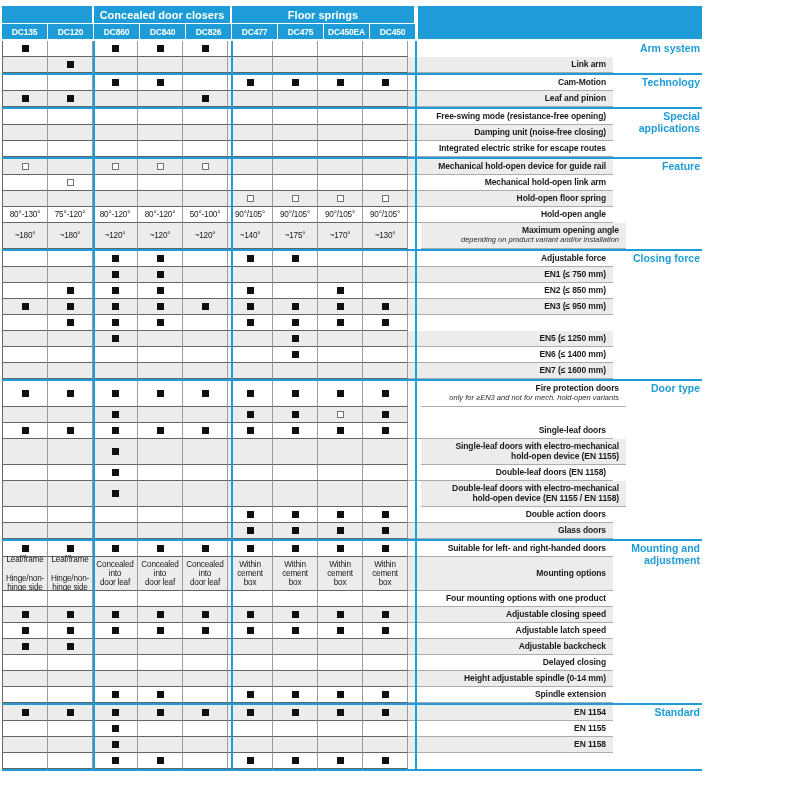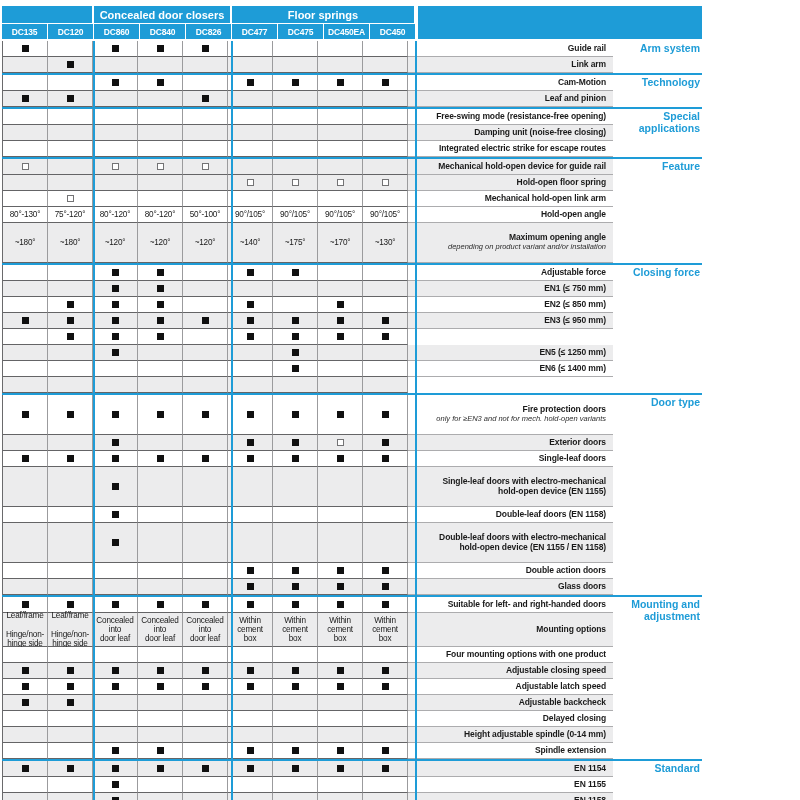--- a/index.html
+++ b/index.html
@@ -24,21 +24,21 @@
   .hcols{display:flex;height:15px;margin-top:1px;}
   .hcol{width:45px;margin-right:1px;background:var(--cyan);color:#fff;font-weight:bold;
         font-size:8.5px;display:flex;align-items:center;justify-content:center;letter-spacing:-0.2px;}
   .hblock{position:absolute;left:416px;top:0;width:284px;height:33px;background:var(--cyan);}
 
   
   .tbody{position:relative;border-bottom:2px solid var(--cyan);}
   .section{position:relative;}
   .section + .section{border-top:2px solid var(--cyan);}
   .row{display:flex;height:16px;}
-  .row.tall{height:40px;}
+  .row.tall{height:26px;gap:13px;}
   .row.xtall{height:34px;}
   .cells{display:flex;height:100%;border-left:1px solid #6a6a6c;}
   .cell{width:45px;height:100%;border-right:1px solid var(--grid-v);border-bottom:1px solid var(--grid-h);
         display:flex;align-items:center;justify-content:center;background:#fff;
         font-size:8.2px;line-height:1.12;text-align:center;white-space:pre-line;letter-spacing:-0.2px;}
   .rlabel{width:205px;height:100%;border-bottom:1px solid var(--label-line);background:#fff;
           display:flex;flex-direction:column;justify-content:center;text-align:right;padding-right:7px;}
   .row.odd .cell,.row.odd .rlabel{background:var(--zebra);}
   .l1{font-weight:bold;font-size:8.5px;line-height:1.15;white-space:pre-line;letter-spacing:-0.1px;}
   .l1.nowrap{white-space:nowrap;}
@@ -83,23 +83,20 @@
               <div class="cell"><div class="sq"></div></div>
               <div class="cell"></div>
               <div class="cell"><div class="sq"></div></div>
               <div class="cell"><div class="sq"></div></div>
               <div class="cell"><div class="sq"></div></div>
               <div class="cell"></div>
               <div class="cell"></div>
               <div class="cell"></div>
               <div class="cell"></div>
             </div>
-            <div class="rlabel">
-              <div class="l1 nowrap">Guide rail</div>
-            </div>
           </div>
           <div class="row odd">
             <div class="cells">
               <div class="cell"></div>
               <div class="cell"><div class="sq"></div></div>
               <div class="cell"></div>
               <div class="cell"></div>
               <div class="cell"></div>
               <div class="cell"></div>
               <div class="cell"></div>
@@ -208,50 +205,50 @@
               <div class="cell"><div class="sq open"></div></div>
               <div class="cell"></div>
               <div class="cell"></div>
               <div class="cell"></div>
               <div class="cell"></div>
             </div>
             <div class="rlabel">
               <div class="l1 nowrap">Mechanical hold-open device for guide rail</div>
             </div>
           </div>
+          <div class="row">
+            <div class="cells">
+              <div class="cell"></div>
+              <div class="cell"><div class="sq open"></div></div>
+              <div class="cell"></div>
+              <div class="cell"></div>
+              <div class="cell"></div>
+              <div class="cell"></div>
+              <div class="cell"></div>
+              <div class="cell"></div>
+              <div class="cell"></div>
+            </div>
+            <div class="rlabel">
+              <div class="l1 nowrap">Mechanical hold-open link arm</div>
+            </div>
+          </div>
           <div class="row odd">
             <div class="cells">
               <div class="cell"></div>
               <div class="cell"></div>
               <div class="cell"></div>
               <div class="cell"></div>
               <div class="cell"></div>
               <div class="cell"><div class="sq open"></div></div>
               <div class="cell"><div class="sq open"></div></div>
               <div class="cell"><div class="sq open"></div></div>
               <div class="cell"><div class="sq open"></div></div>
             </div>
             <div class="rlabel">
               <div class="l1 nowrap">Hold-open floor spring</div>
-            </div>
-          </div>
-          <div class="row">
-            <div class="cells">
-              <div class="cell"></div>
-              <div class="cell"><div class="sq open"></div></div>
-              <div class="cell"></div>
-              <div class="cell"></div>
-              <div class="cell"></div>
-              <div class="cell"></div>
-              <div class="cell"></div>
-              <div class="cell"></div>
-              <div class="cell"></div>
-            </div>
-            <div class="rlabel">
-              <div class="l1 nowrap">Mechanical hold-open link arm</div>
             </div>
           </div>
           <div class="row">
             <div class="cells">
               <div class="cell">80°-130°</div>
               <div class="cell">75°-120°</div>
               <div class="cell">80°-120°</div>
               <div class="cell">80°-120°</div>
               <div class="cell">50°-100°</div>
               <div class="cell">90°/105°</div>
@@ -397,20 +394,23 @@
               <div class="cell"></div>
               <div class="cell"></div>
               <div class="cell"></div>
               <div class="cell"></div>
               <div class="cell"></div>
               <div class="cell"></div>
               <div class="cell"></div>
               <div class="cell"></div>
               <div class="cell"></div>
             </div>
+            <div class="rlabel">
+              <div class="l1 nowrap">EN7 (≤ 1600 mm)</div>
+            </div>
           </div>
         </div>
         <div class="section">
           <div class="cat">Door type</div>
           <div class="row tall">
             <div class="cells">
               <div class="cell"><div class="sq"></div></div>
               <div class="cell"><div class="sq"></div></div>
               <div class="cell"><div class="sq"></div></div>
               <div class="cell"><div class="sq"></div></div>
@@ -429,23 +429,20 @@
             <div class="cells">
               <div class="cell"></div>
               <div class="cell"></div>
               <div class="cell"><div class="sq"></div></div>
               <div class="cell"></div>
               <div class="cell"></div>
               <div class="cell"><div class="sq"></div></div>
               <div class="cell"><div class="sq"></div></div>
               <div class="cell"><div class="sq open"></div></div>
               <div class="cell"><div class="sq"></div></div>
-            </div>
-            <div class="rlabel">
-              <div class="l1 nowrap">Exterior doors</div>
             </div>
           </div>
           <div class="row">
             <div class="cells">
               <div class="cell"><div class="sq"></div></div>
               <div class="cell"><div class="sq"></div></div>
               <div class="cell"><div class="sq"></div></div>
               <div class="cell"><div class="sq"></div></div>
               <div class="cell"><div class="sq"></div></div>
               <div class="cell"><div class="sq"></div></div>

